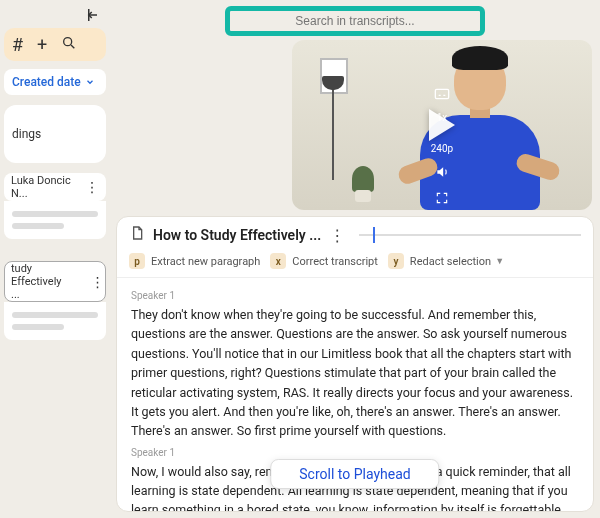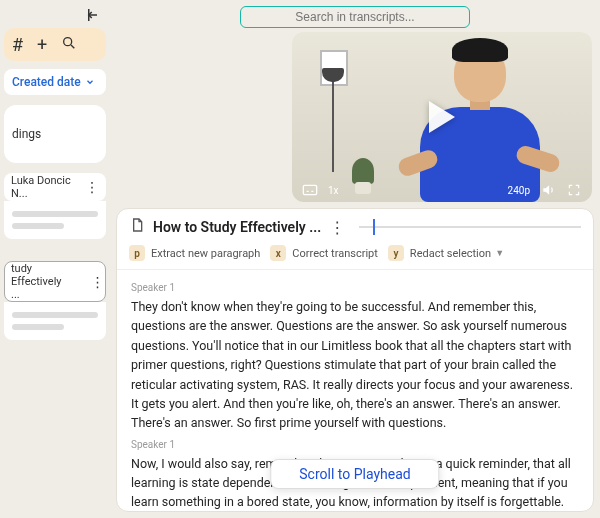--- a/index.html
+++ b/index.html
@@ -18,42 +18,42 @@
   .side-item.sel { border:1px solid #aaa; }
   .side-item .dots { margin-left:auto; font-size:14px; }
   .side-skel { height:6px; background:#ddd; border-radius:3px; margin-top:6px;}
   .side-item2 { margin-top:18px;gap:29px; }
 
   
   .main { flex:1; height:100%; display:flex; flex-direction:column; position:relative; }
 
   
   .search-wrap { display:flex; justify-content:center; padding:6px 0 4px 0;}
-  .search { width:230px; border:1px solid #14b8a6; border-radius:6px; padding:3px 10px; font-size:12px; color:#a21caf; background:#f0ede7; text-align:center;}
+  .search { width:260px; border:5px solid #14b8a6; border-radius:6px; padding:3px 10px; font-size:12px; color:#a21caf; background:#f0ede7; text-align:center;}
 
   
   .video-area { display:flex; justify-content:flex-end; padding:0 8px 6px 8px;}
   .video { width:300px; height:170px; border-radius:12px; position:relative; overflow:hidden; background: linear-gradient(180deg,#e9e6da 0%, #d7d3c5 100%); }
   .room { position:absolute; inset:0; }
   .lamp { position:absolute; left:40px; top:50px; width:2px; height:90px; background:#555;}
   .lamp::before{content:""; position:absolute; top:-14px; left:-10px; width:22px; height:14px; background:#444; border-radius:2px 2px 10px 10px;}
   .plant { position:absolute; left:60px; bottom:18px; width:22px; height:26px; background:#587048; border-radius:50% 50% 4px 4px;}
   .plant::after{content:""; position:absolute; bottom:-10px; left:3px; width:16px; height:12px; background:#e8e4d8; border-radius:3px;}
   .frame { position:absolute; left:28px; top:18px; width:28px; height:36px; background:#fff; border:2px solid #bbb;}
   .person { position:absolute; right:30px; bottom:0; width:170px; height:160px;}
   .torso { position:absolute; bottom:0; left:28px; width:120px; height:95px; background:#2a4dd0; border-radius:40px 40px 8px 8px;}
   .neck { position:absolute; bottom:92px; left:78px; width:20px; height:12px; background:#d6a87b;}
   .head { position:absolute; bottom:100px; left:62px; width:52px; height:56px; background:#e3b78c; border-radius:48% 48% 44% 44%;}
   .hair { position:absolute; bottom:140px; left:60px; width:56px; height:24px; background:#1a1a1a; border-radius:50% 50% 20% 20%;}
   .arm-l { position:absolute; bottom:30px; left:6px; width:40px; height:18px; background:#d6a87b; border-radius:10px; transform:rotate(-20deg);}
   .arm-r { position:absolute; bottom:34px; right:2px; width:44px; height:18px; background:#d6a87b; border-radius:10px; transform:rotate(18deg);}
   .play { position:absolute; top:50%; left:50%; transform:translate(-50%,-50%); width:0;height:0; border-left:26px solid rgba(255,255,255,0.95); border-top:16px solid transparent; border-bottom:16px solid transparent; filter:drop-shadow(0 1px 3px rgba(0,0,0,0.3));}
   .caption { position:absolute; left:12px; bottom:26px; color:#fff; font-size:12px; font-weight:600; text-shadow:0 1px 2px rgba(0,0,0,0.6); line-height:1.3;}
   .caption .l2 { font-weight:400; font-size:11px;}
-  .vcontrols { position:absolute; left:0; right:0; bottom:4px; display:flex; align-items:center; gap:10px; padding:0 10px; color:#fff; font-size:10px;}
+  .vcontrols { position:absolute; left:0; right:0; bottom:4px; display:flex; align-items:center; gap:10px; padding:0 10px; color:#fff; font-size:10px;flex-direction:column;}
   .vcontrols .spacer { flex:1;}
   .vicon { width:16px; height:16px; display:flex; align-items:center; justify-content:center;}
 
   
   .panel { flex:1; margin:0 6px 6px 6px; background:#fff; border-radius:12px; border:1px solid #e4e0d8; display:flex; flex-direction:column; overflow:hidden; position:relative;}
   .panel-head { display:flex; align-items:center; gap:8px; padding:8px 12px 4px 12px;justify-content:flex-end;}
   .doc-icon { color:#555;}
   .panel-title { font-size:14px; font-weight:600; color:#222;}
   .panel-dots { font-size:16px; color:#444; }
   .timeline { flex:1; height:18px; margin-left:6px; background:linear-gradient(#ddd,#ddd) no-repeat left center/100% 2px; position:relative;}

